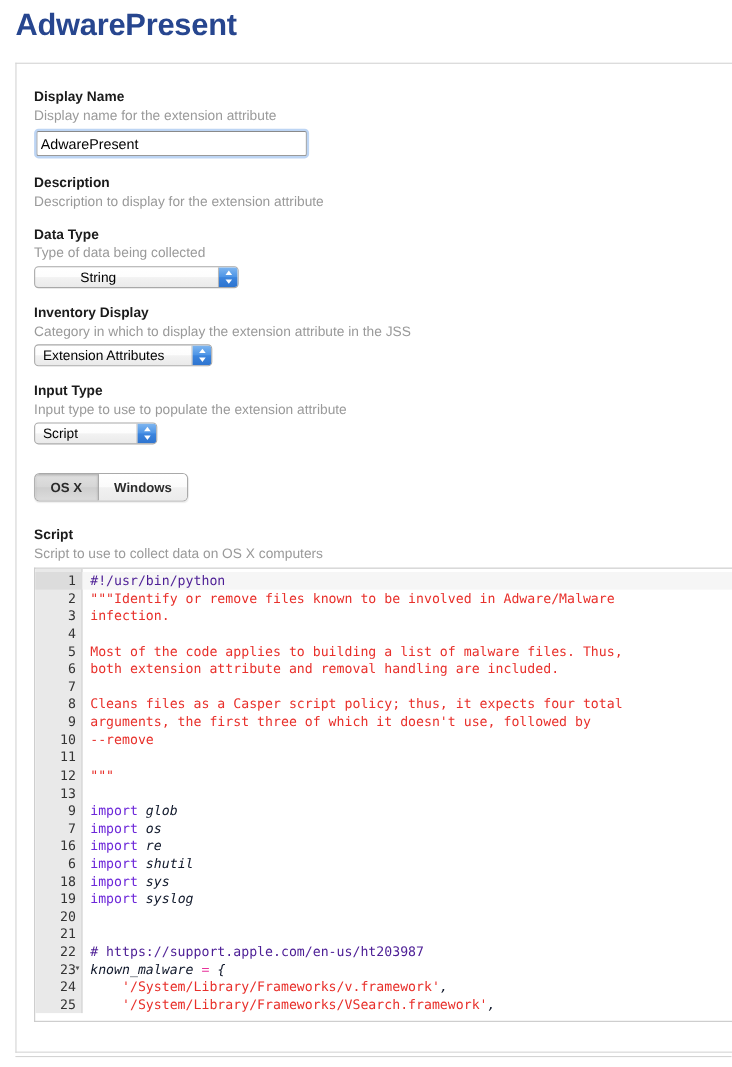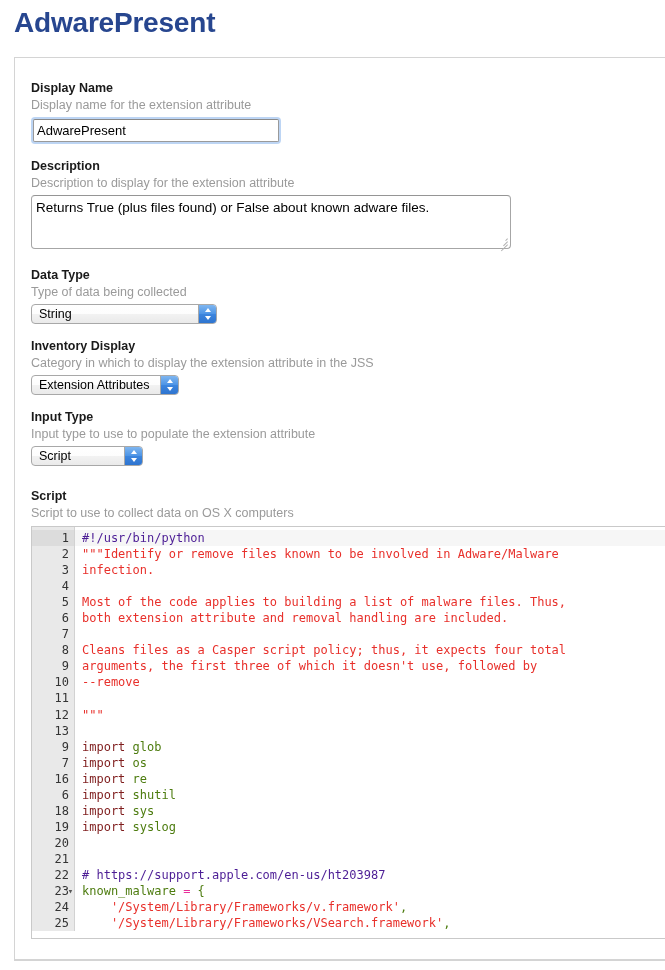--- a/index.html
+++ b/index.html
@@ -155,22 +155,22 @@
     border-right:3px solid transparent;
   }
   .aqua-select .sel-arrow:before {
     top:3px;
     border-bottom:4px solid #ffffff;
   }
   .aqua-select .sel-arrow:after {
     bottom:3px;
     border-top:4px solid #ffffff;
   }
-  .sel-w-datatype { width: 186px; }
-  .sel-w-inventory { width: 148px; }
+  .sel-w-datatype { width: 186px; padding-left: 34px; }
+  .sel-w-inventory { width: 162px; }
   .sel-w-inputtype { width: 112px; }
 
   
   .seg-group {
     display: inline-flex;
     margin: 12px 0 0 0;
     border: 1px solid #a9a9a9;
     border-radius: 5px;
     overflow: hidden;
     box-shadow: 0 1px 1px rgba(0,0,0,0.07);
@@ -242,23 +242,23 @@
     flex: 1 1 auto;
     padding: 3px 0 0 7px;
     color: #000;
     white-space: pre;
   }
   .code-body .cl { height: 16.05px; }
   .code-body .cl.cur { background: #f6f6f6; margin-left:-7px; padding-left:7px; }
 
   .tok-comment { color: #4c1d95; }
   .tok-string  { color: #e8302b; }
-  .tok-kw      { color: #7f1d1d; }
+  .tok-kw      { color: #6d28d9; }
   .tok-op      { color: #e8309a; }
-  .tok-plain   { color: #4d7c0f; }
+  .tok-plain   { color: #0f172a; font-style: italic; }
 
   .bottom-rule {
     position: absolute;
     left: 14px;
     right: 0;
     top: 960px;
     height: 1px;
     background: #d4d4d4;
   }
 </style>
@@ -276,28 +276,20 @@
       <div class="field-help">Display name for the extension attribute</div>
       <span class="text-input-wrap">
         <input class="text-input" type="text" value="AdwarePresent" style="">
       </span>
     </div>
 
     
     <div class="field">
       <div class="field-label">Description</div>
       <div class="field-help">Description to display for the extension attribute</div>
-      <span class="ta-wrap">
-        <textarea class="desc-area" style="">Returns True (plus files found) or False about known adware files.</textarea>
-        <span class="ta-grip">
-            <i></i>
-            <i></i>
-            <i></i>
-          </span>
-      </span>
     </div>
 
     
     <div class="field">
       <div class="field-label">Data Type</div>
       <div class="field-help">Type of data being collected</div>
       <span class="aqua-select sel-w-datatype">
         <span class="sel-text">String</span>
         <span class="sel-arrow"></span>
       </span>
@@ -317,20 +309,24 @@
     <div class="field">
       <div class="field-label">Input Type</div>
       <div class="field-help">Input type to use to populate the extension attribute</div>
       <span class="aqua-select sel-w-inputtype">
         <span class="sel-text">Script</span>
         <span class="sel-arrow"></span>
       </span>
     </div>
 
     
+    <div class="seg-group">
+      <div class="seg-btn active">OS X</div>
+      <div class="seg-btn">Windows</div>
+    </div>
 
     
     <div class="script-section">
       <div class="field-label">Script</div>
       <div class="field-help">Script to use to collect data on OS X computers</div>
 
       <div class="code-editor">
         <div class="code-scroll">
           <div class="gutter" id="gutter">
               <div class="ln cur">1</div>

